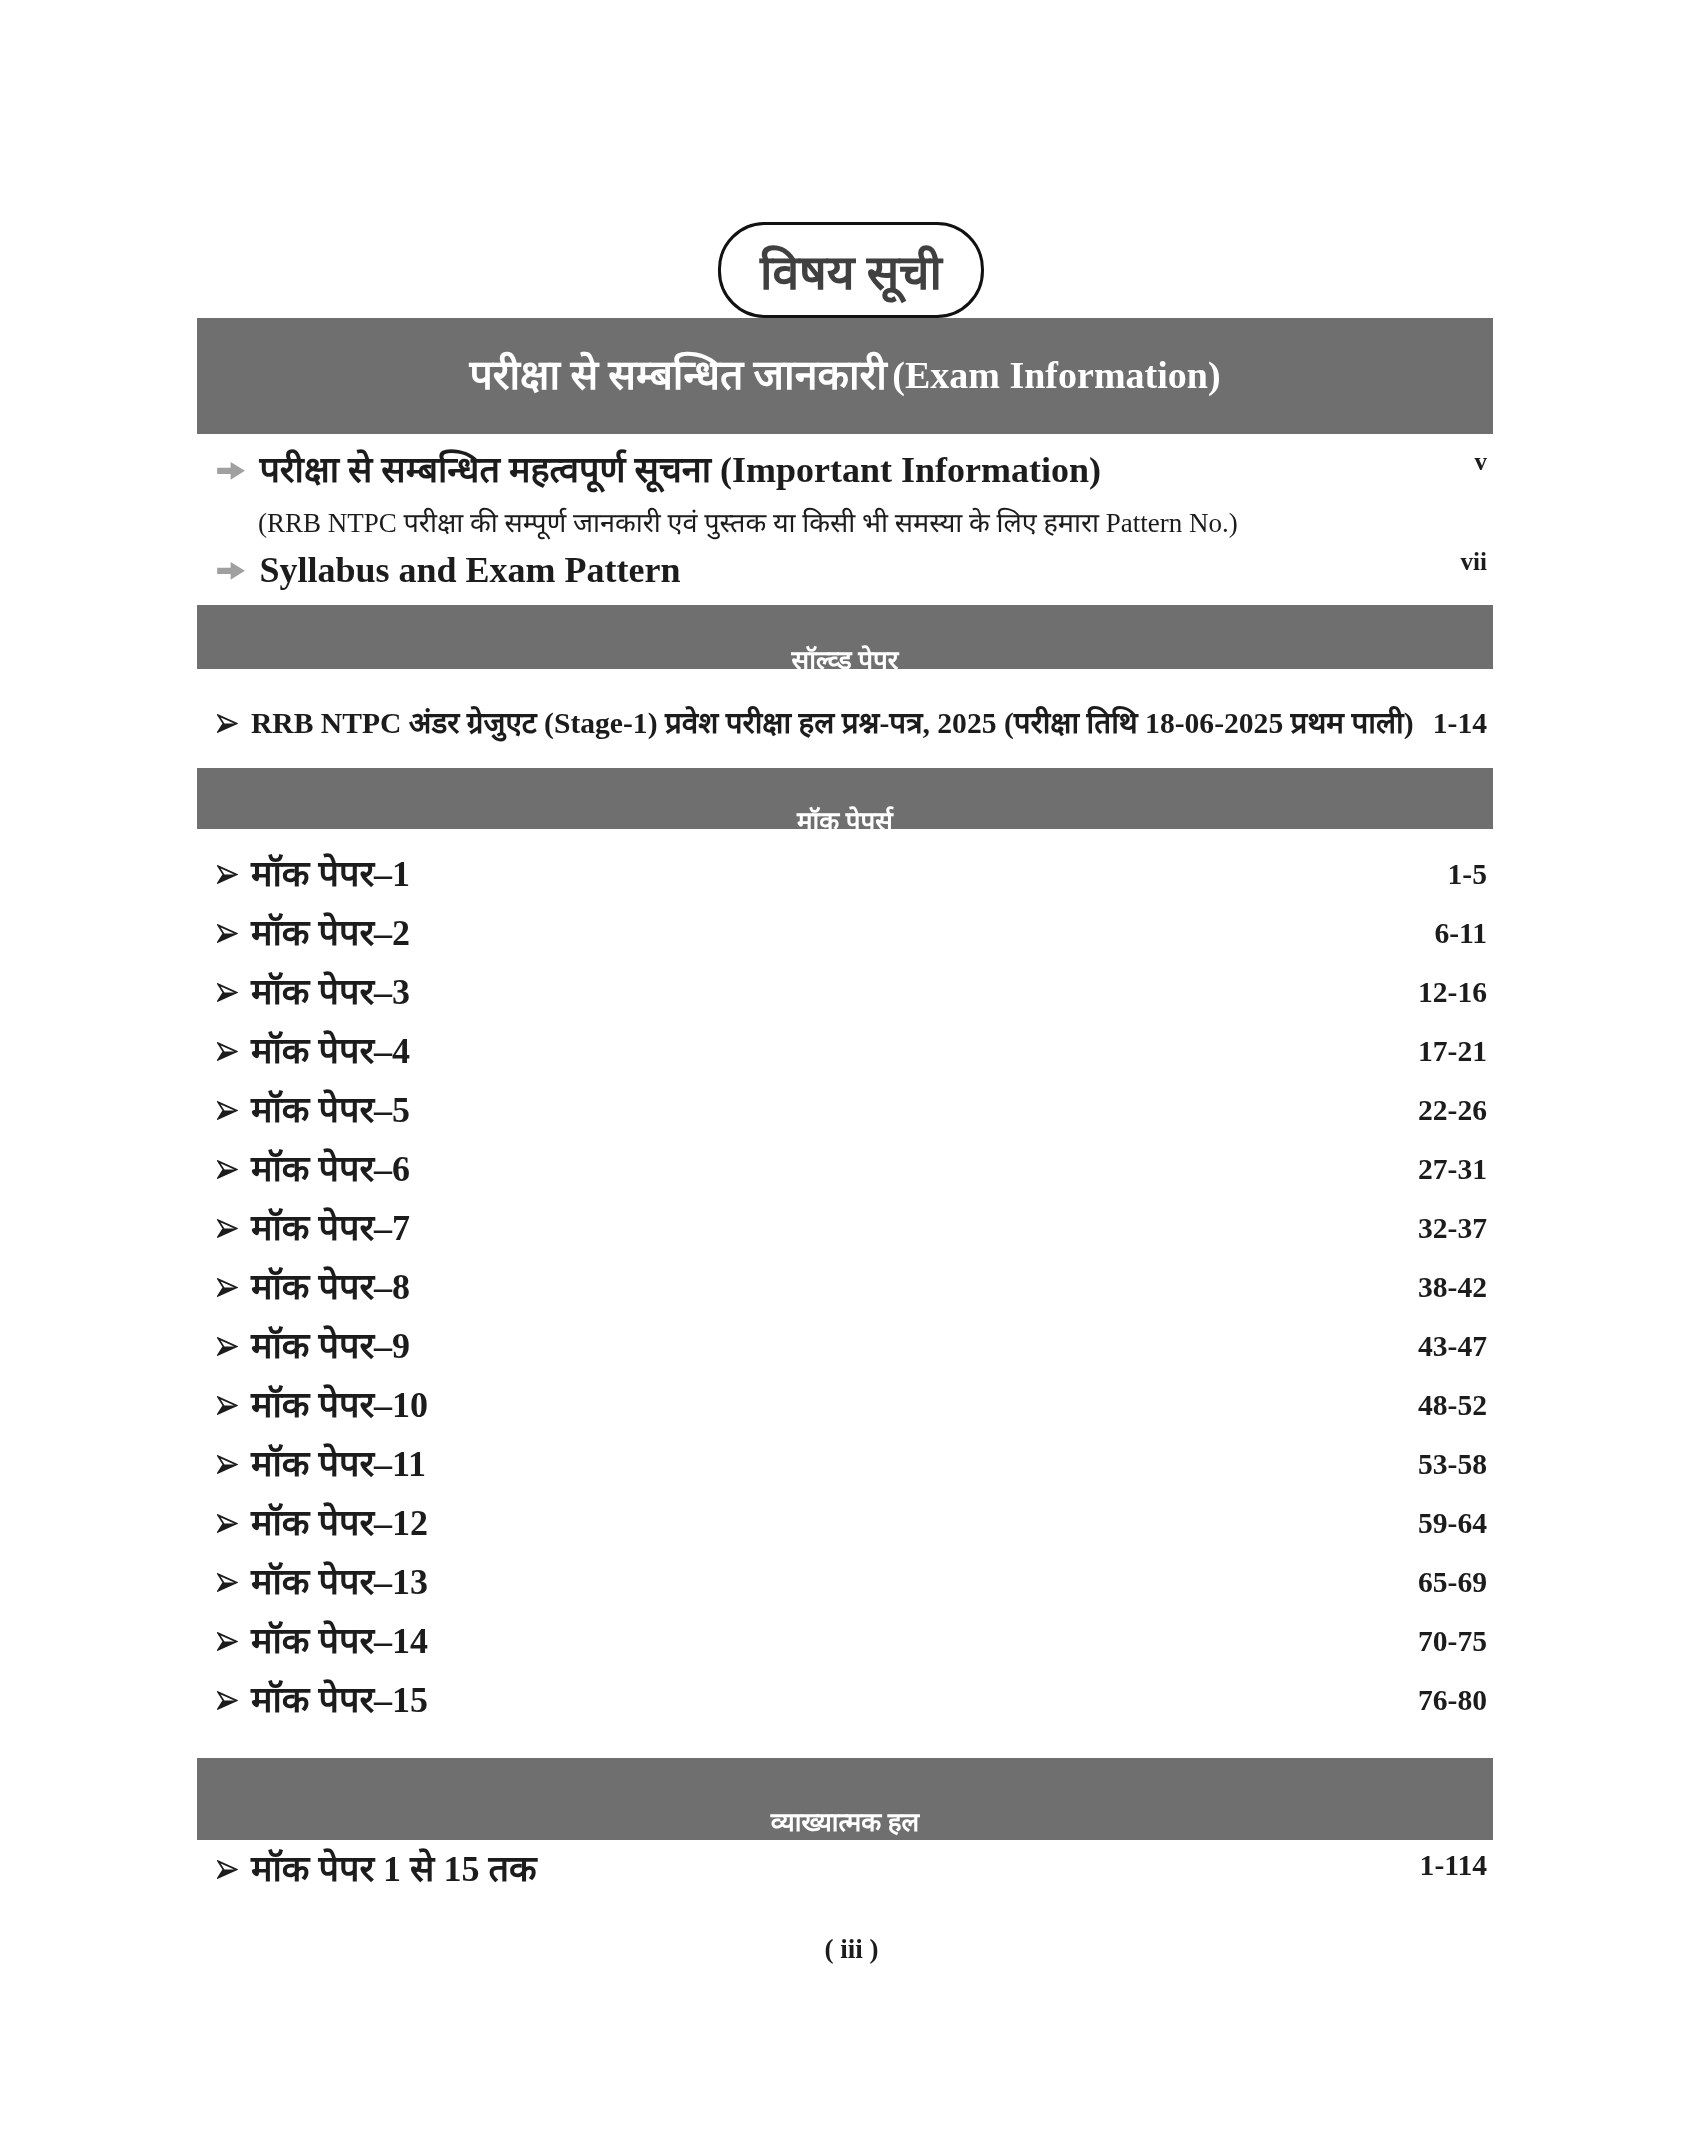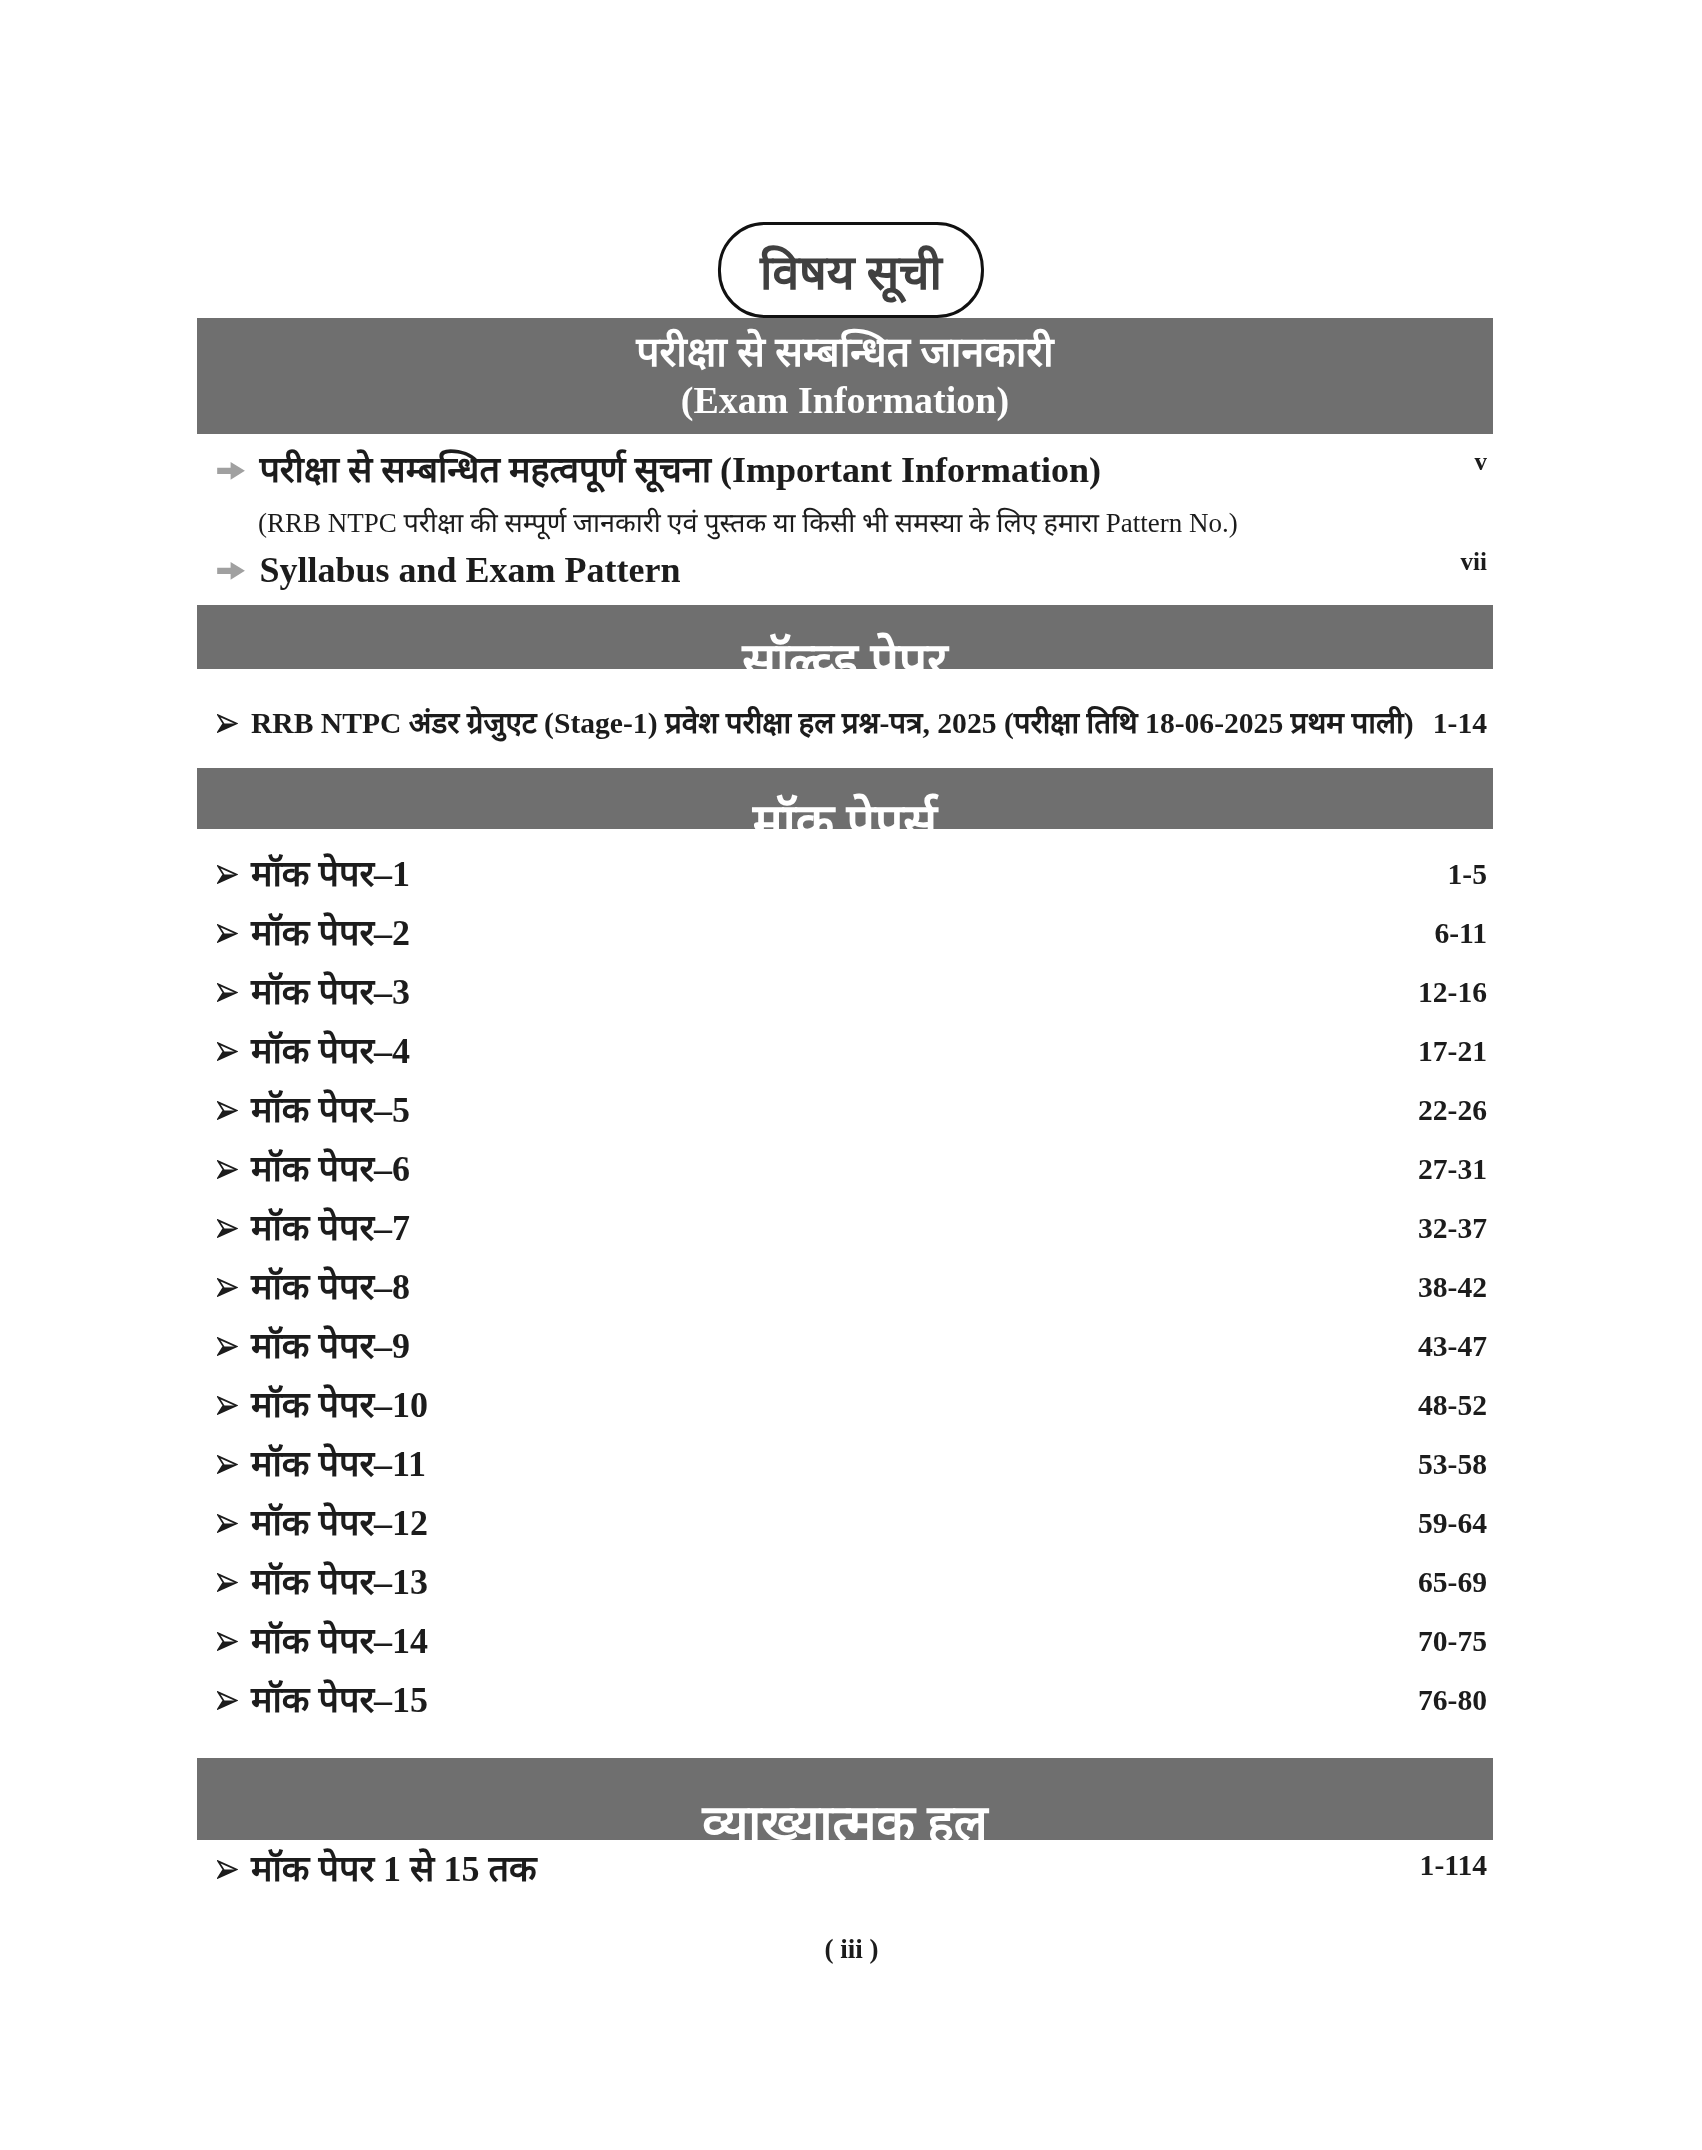--- a/index.html
+++ b/index.html
@@ -19,30 +19,30 @@
     border:3.6px solid #111; border-radius:47px;
     padding:12.5px 39px;
     font-size:48px; font-weight:bold; color:#404040;
     white-space:nowrap;
   }
 
   
   .graybar {
     left:197px; width:1296px;
     background:#6f6f6f; color:#ffffff;
-    display:flex; flex-direction:column; justify-content:center; align-items:center;
+    display:flex; flex-direction:row; justify-content:center; align-items:center;
     text-align:center;
   }
   .bar-exam { top:318px; height:116px; gap:5.4px; }
   .bar-exam .line1 { font-size:41px; font-weight:bold; line-height:1.1; }
   .bar-exam .line2 { font-size:38px; font-weight:bold; line-height:1.1; }
   .bar-solved { top:605px; height:64px; }
   .bar-mock   { top:768px; height:61px;text-align:center; }
   .bar-expl   { top:1758px; height:82px; }
-  .bar-title  { font-size:50px; font-weight:bold;margin-top:43px; }
+  .bar-title  { font-size:26px; font-weight:bold;margin-top:43px; }
 
   
   .toc-row {
     left:217px; width:1270px;
     display:flex; justify-content:space-between; align-items:flex-start;
     white-space:nowrap;
   }
   .toc-left { display:flex; align-items:center; gap:13.4px; min-width:0; }
   .lbl { font-weight:bold; font-size:36px; line-height:1.25; }
   .lbl-solved { font-size:29.6px; }

